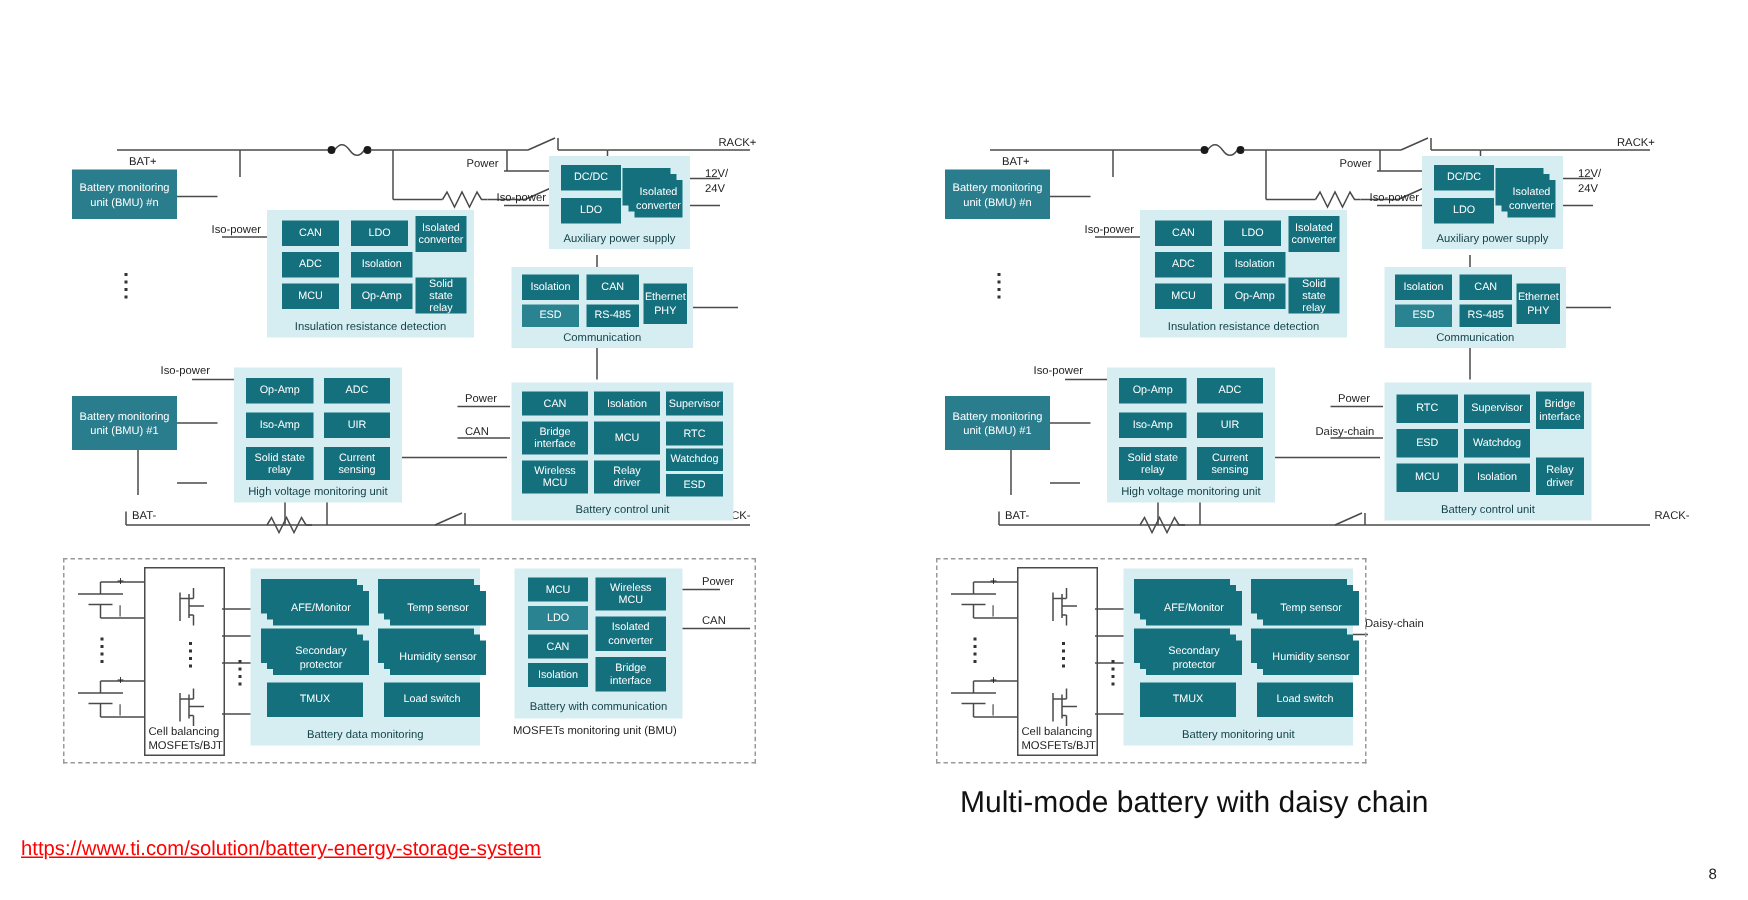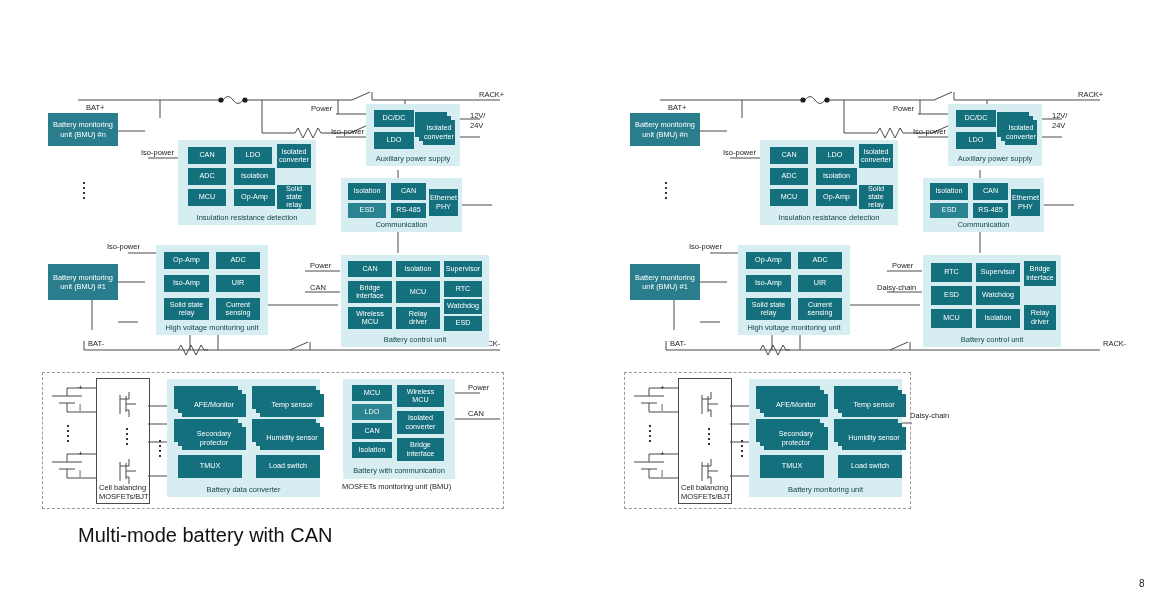--- a/index.html
+++ b/index.html
@@ -337,21 +337,21 @@
 
   <div class="panel" style="left:167px;top:379px;width:153px;height:118px;">
     <div class="chip stack" style="left:15px;top:15px;width:64px;height:23px;">AFE/Monitor</div>
     <div class="chip stack" style="left:93px;top:15px;width:64px;height:23px;">Temp sensor</div>
     <div class="chip stack" style="left:15px;top:48px;width:64px;height:23px;">
       <span><span>Secondary</span><br><span>protector</span></span>
     </div>
     <div class="chip stack" style="left:93px;top:48px;width:64px;height:23px;">Humidity sensor</div>
     <div class="chip" style="left:11px;top:76px;width:64px;height:23px;">TMUX</div>
     <div class="chip" style="left:89px;top:76px;width:64px;height:23px;">Load switch</div>
-    <div class="panel-cap">Battery data converter</div>
+    <div class="panel-cap">Battery data monitoring</div>
   </div>
 
   <div class="panel" style="left:343px;top:379px;width:112px;height:100px;">
     <div class="chip" style="left:9px;top:6px;width:40px;height:16px;">MCU</div>
     <div class="chip" style="left:54px;top:6px;width:47px;height:22px;">
       <span><span>Wireless</span><br><span>MCU</span></span>
     </div>
     <div class="chip lt" style="left:9px;top:25px;width:40px;height:16px;">LDO</div>
     <div class="chip" style="left:54px;top:32px;width:47px;height:23px;">
       <span><span>Isolated</span><br><span>converter</span></span>
@@ -588,16 +588,17 @@
     <div class="chip stack" style="left:93px;top:15px;width:64px;height:23px;">Temp sensor</div>
     <div class="chip stack" style="left:15px;top:48px;width:64px;height:23px;">
       <span><span>Secondary</span><br><span>protector</span></span>
     </div>
     <div class="chip stack" style="left:93px;top:48px;width:64px;height:23px;">Humidity sensor</div>
     <div class="chip" style="left:11px;top:76px;width:64px;height:23px;">TMUX</div>
     <div class="chip" style="left:89px;top:76px;width:64px;height:23px;">Load switch</div>
     <div class="panel-cap">Battery monitoring unit</div>
   </div>
 
-  <div class="caption" id="caption-left">Multi-mode battery with CAN</div>
+  <div class="caption" id="caption-right">Multi-mode battery with daisy chain</div>
+  <a class="srclink" href="#">https://www.ti.com/solution/battery-energy-storage-system</a>
   <div class="pagenum">8</div>
 
 </div>
 
 </body></html>

